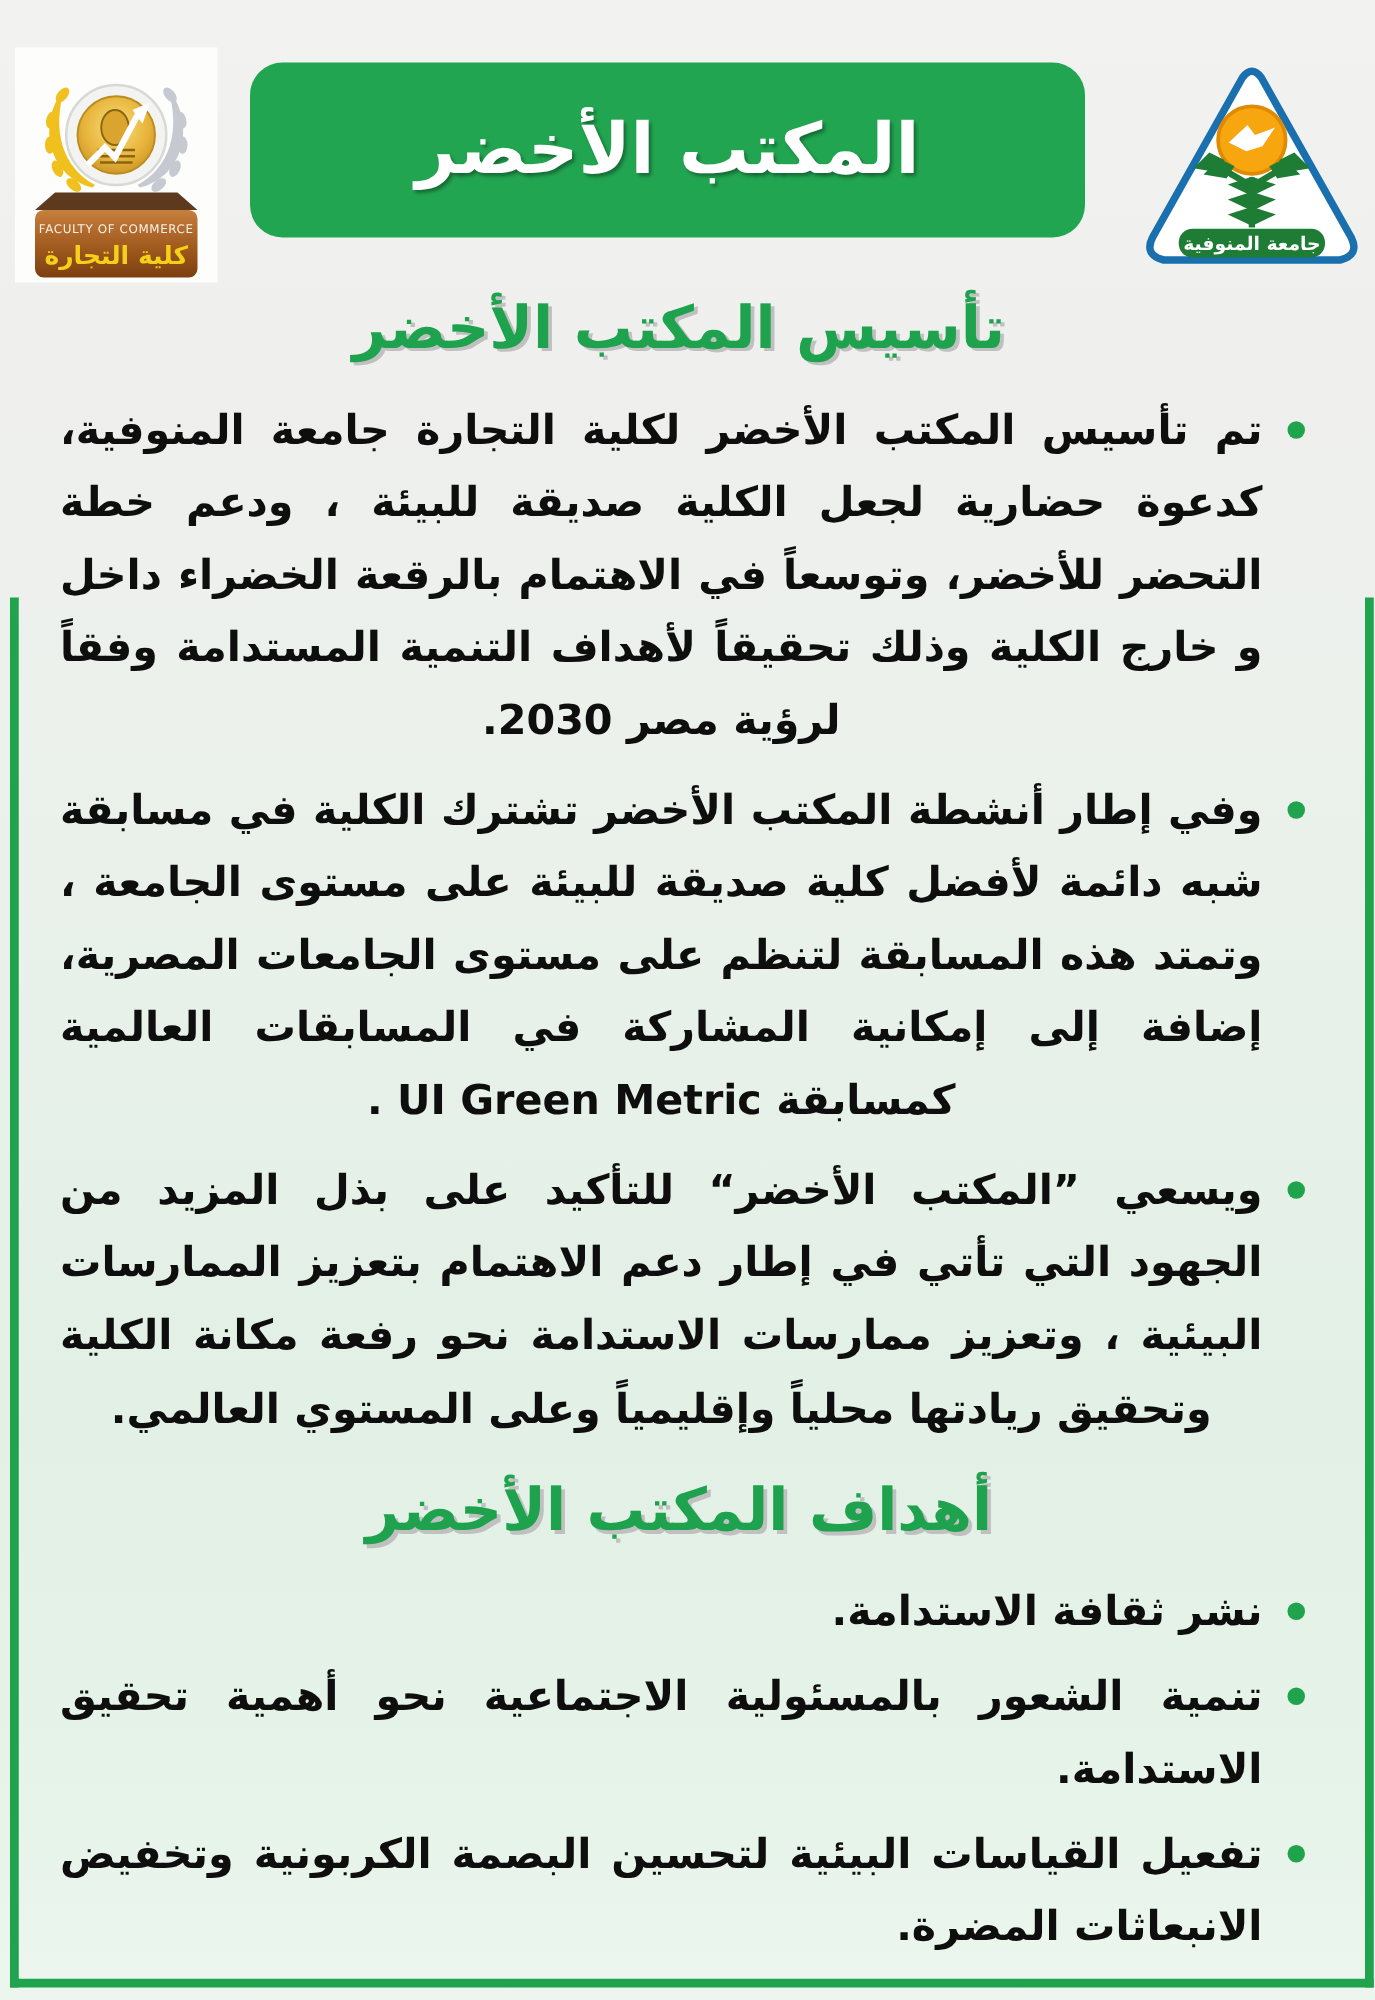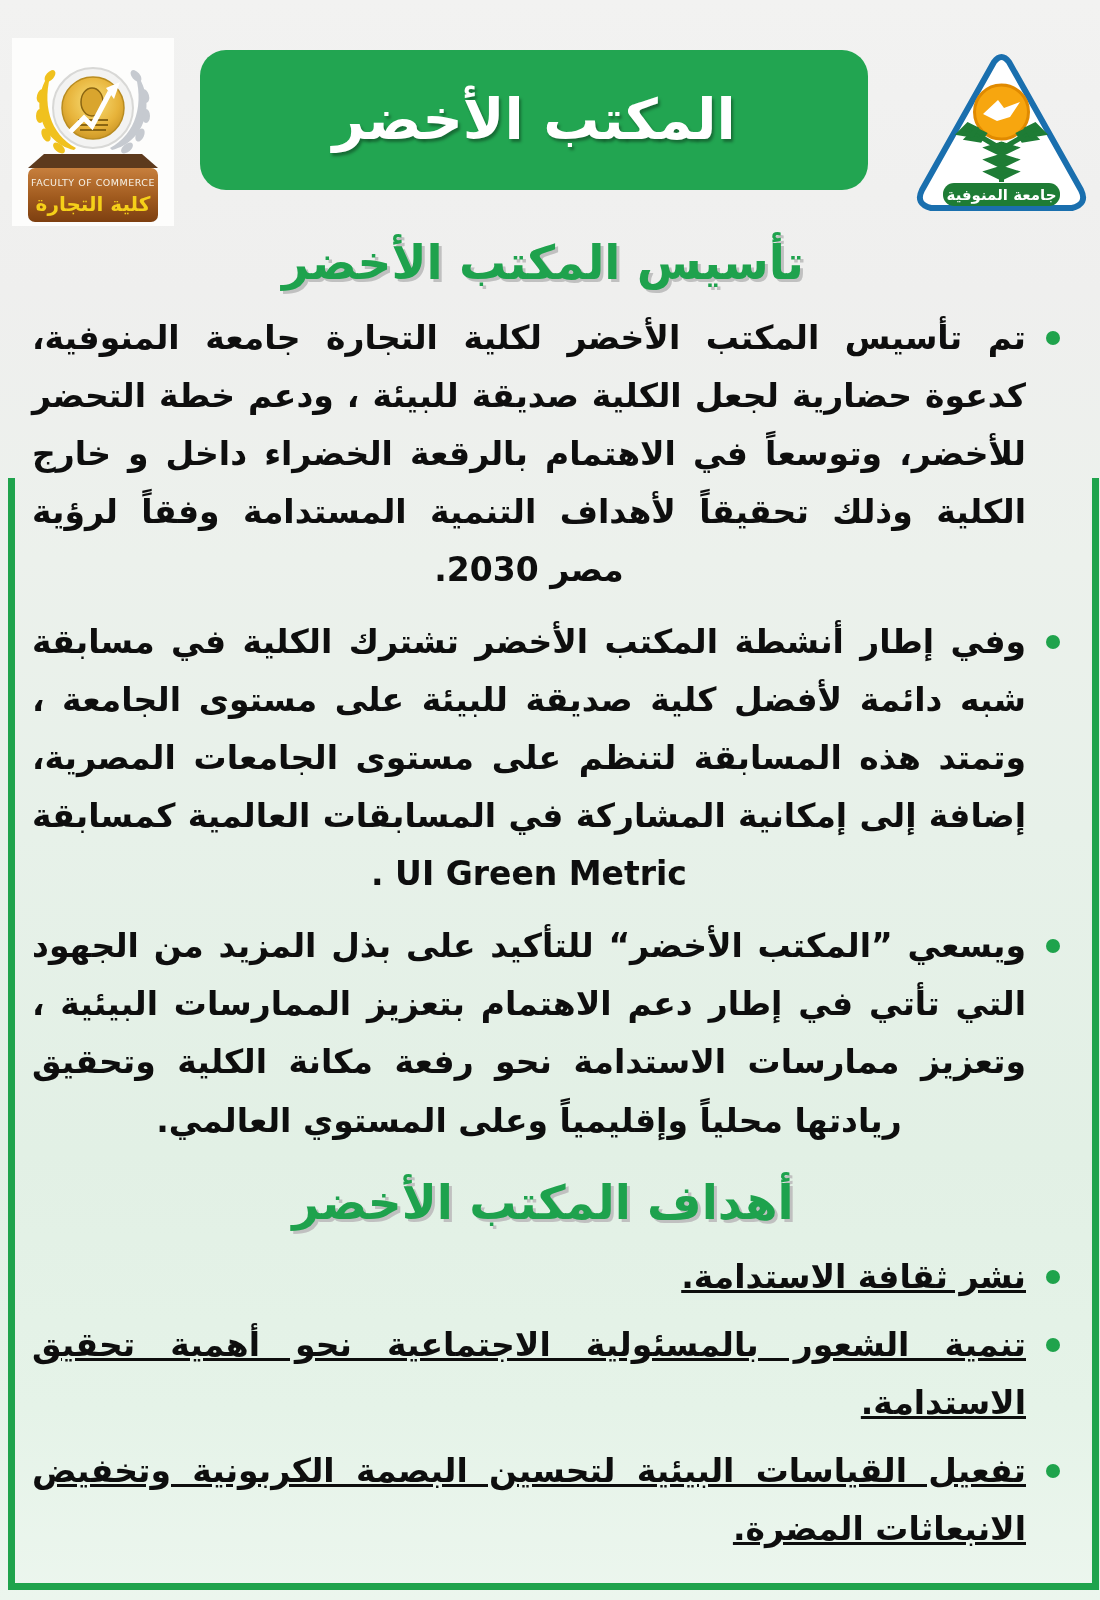--- a/index.html
+++ b/index.html
@@ -28,32 +28,32 @@
   
   .col{
     position:absolute;left:26px;top:228px;width:1048px;direction:rtl;color:#0e0e0e;
   }
   h2.sec{
     margin:0 0 10px 0;padding:0 14px 0 0;text-align:center;
     font-size:47px;font-weight:bold;color:#1ea24d;
     text-shadow:3px 3px 0 #c0c0c0;line-height:1.5;
   }
   h2.sec.goals-h{margin-top:18px;}
-  ul.blist{list-style:none;margin:0;padding:0;}
+  ul.blist{list-style:none;margin:16px;padding:0;}
   ul.blist li{
     position:relative;padding:0 48px 0 6px;margin:0 0 14px 0;
     font-size:33px;font-weight:bold;line-height:1.76;
     text-align:justify;text-align-last:right;
   }
   ul.blist li.center-last{text-align-last:center;}
   ul.blist li::before{
     content:"";position:absolute;right:14px;top:22px;width:14px;height:14px;
     border-radius:50%;background:#1fa34c;
   }
-  ul.blist.goals li{margin-bottom:10px;text-decoration:underline;}
+  ul.blist.goals li{margin-bottom:10px;}
   
   .footer-row{position:absolute;left:0;top:1424px;width:1100px;height:160px;}
   svg text{font-family:"DejaVu Sans","Liberation Sans",sans-serif;}
 </style>
 </head>
 <body>
 
 <div class="page">
 
   <div class="frame"></div>

